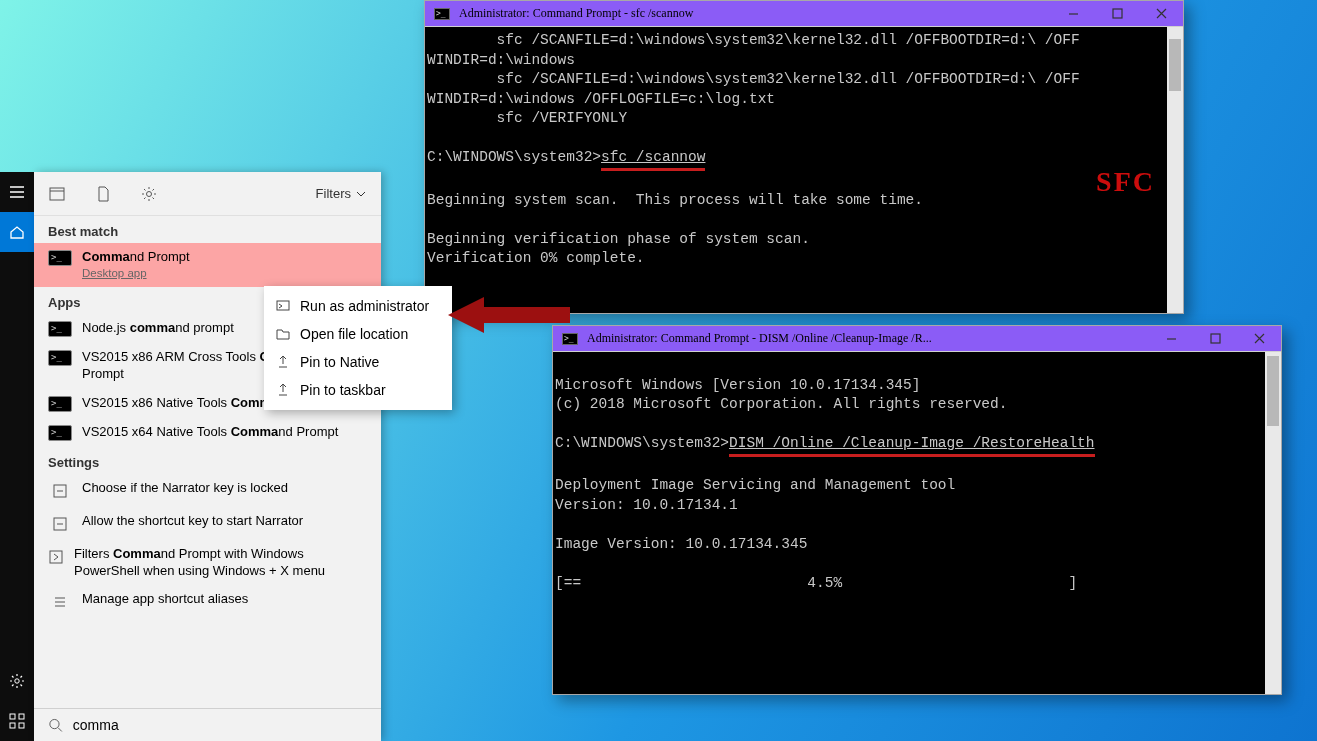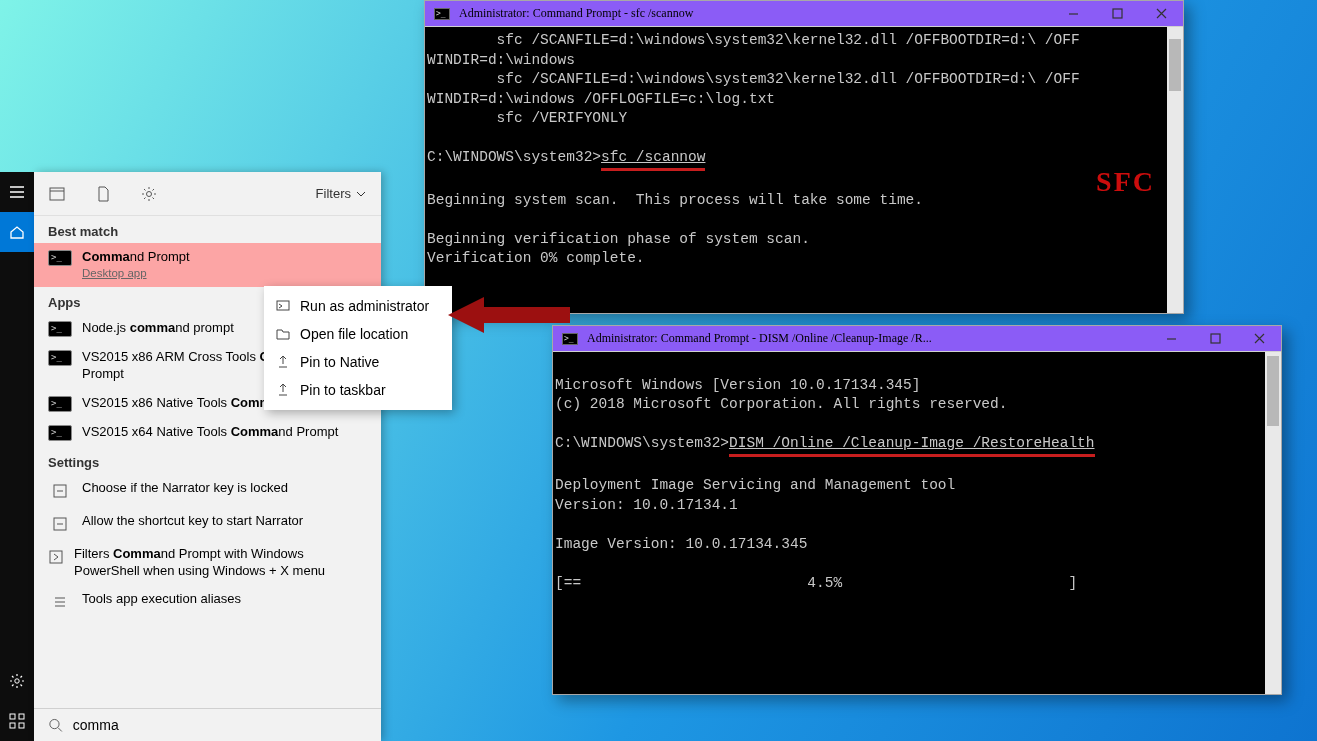--- a/index.html
+++ b/index.html
@@ -222,21 +222,21 @@
           </svg>
         </div>
       <div class="txt"><span>Filters </span><b class="hl">Comma</b><span>nd Prompt with Windows PowerShell when using Windows + X menu</span></div>
     </div>
     <div class="sp-item">
       <div class="icon">
           <svg viewBox="0 0 16 16">
             <path d="M3 4h10M3 8h10M3 12h10"></path>
           </svg>
         </div>
-      <div class="txt">Tools app execution aliases</div>
+      <div class="txt">Manage app shortcut aliases</div>
     </div>
   </div>
 
   <div class="sp-footer">
     <svg viewBox="0 0 16 16">
         <circle cx="7" cy="7" r="5"></circle>
         <path d="M11 11l4 4"></path>
       </svg>
     <input value="comma" style="">
   </div>

